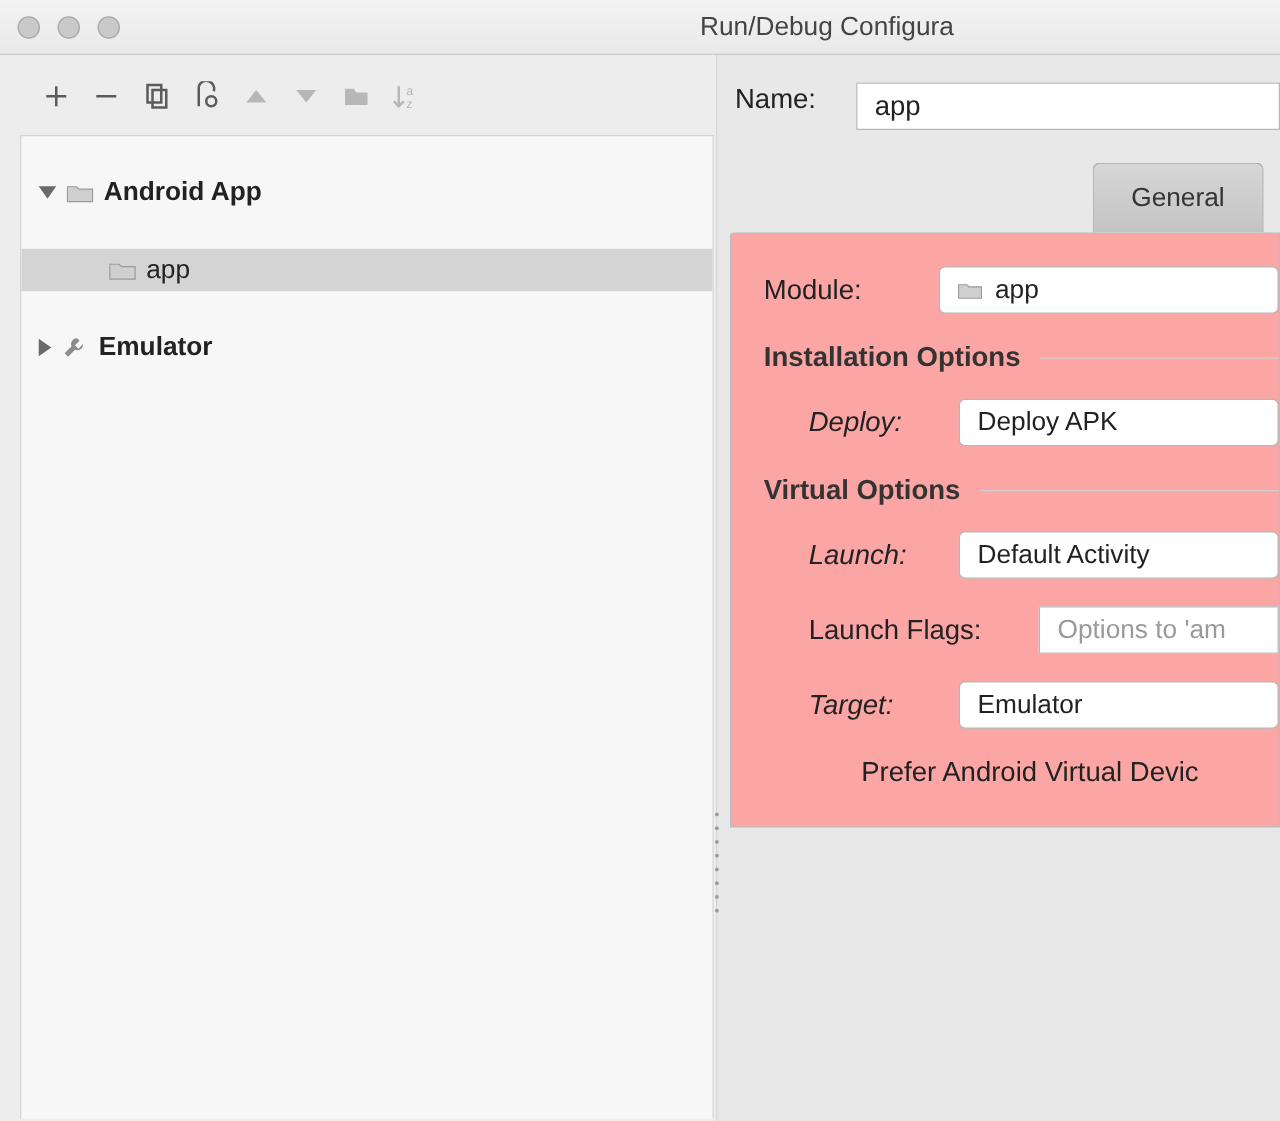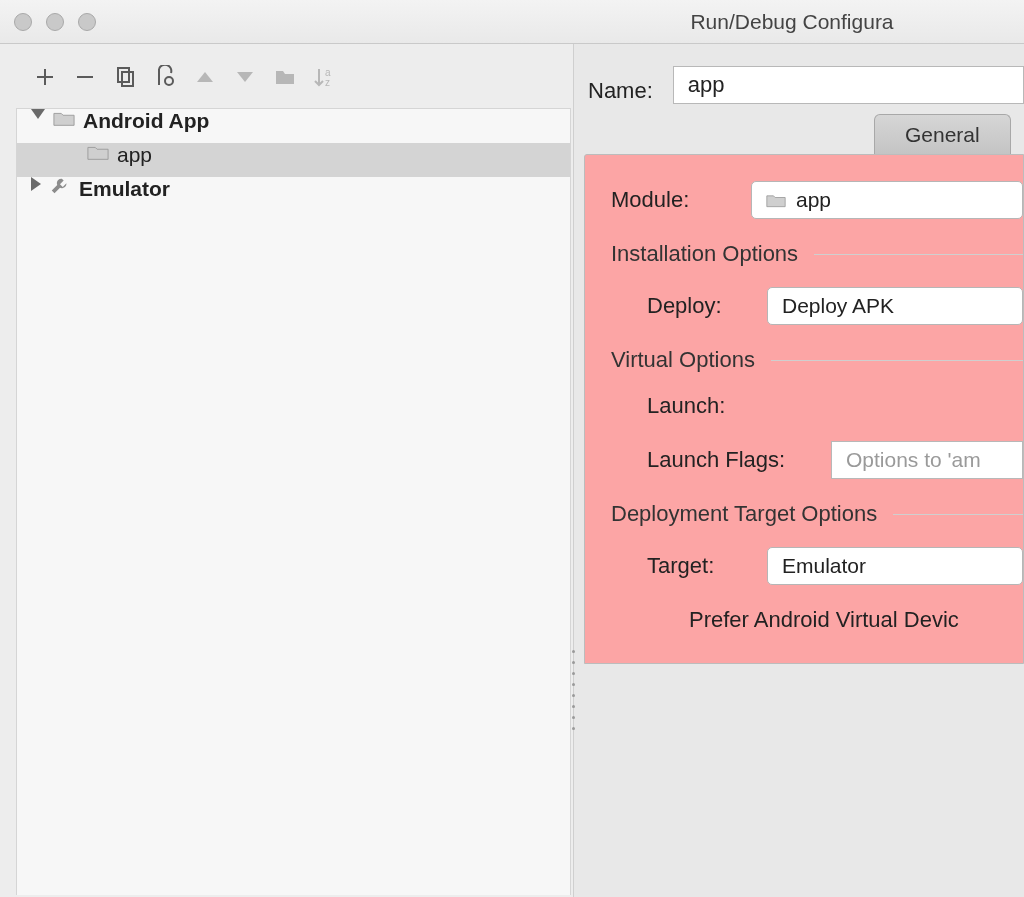--- a/index.html
+++ b/index.html
@@ -20,21 +20,21 @@
     align-items: center;
     padding: 0 14px;
     position: relative;
   }
   .traffic-lights { display: flex; gap: 14px; align-items: center; }
   .tl {
     width: 18px; height: 18px; border-radius: 50%;
     background: #c9c9c9; border: 1px solid #a9a9a9;
   }
   .titlebar-title {
-    position: absolute; left: 0; right: 0; text-align: center;
+    position: absolute; left: 0; right: 0; 
     font-size: 21px; font-weight: 400; color: #444;
     pointer-events: none;
     padding-left: 560px;
     white-space: nowrap; overflow: hidden;
   }
 
   .main {
     display: flex;
     height: calc(897px - 44px);
   }
@@ -63,25 +63,26 @@
   .tree {
     flex: 1;
     background: #f7f7f7;
     margin: 0 2px 2px 16px;
     border: 1px solid #d5d5d5;
     border-bottom: none;
     font-size: 21px;
     overflow: hidden;
   }
   .tree-row {
-    display: flex; align-items: flex-start;
+    display: flex; align-items: center;
     height: 34px;
     padding-left: 14px;
     gap: 8px;
     cursor: default;
+    margin-top: 28px;
   }
   .tree-row.bold { font-weight: 700; }
   .tree-row.child { padding-left: 70px; }
   .tree-row.selected { background: #d4d4d4; }
   .tri {
     width: 0; height: 0; display: inline-block;
   }
   .tri.down {
     border-left: 7px solid transparent;
     border-right: 7px solid transparent;
@@ -96,43 +97,43 @@
   .node-icon svg { width: 22px; height: 18px; }
 
   
   .rightpanel {
     flex: 1;
     padding: 22px 0 0 0;
     background: #e8e8e8;
     overflow: hidden;
   }
   .name-row {
-    display: flex; align-items: flex-end; gap: 20px;
+    display: flex; align-items: flex-start; gap: 32px;
     padding-left: 14px;
-    margin-bottom: 10px;
+    margin-bottom: 26px;
   }
   .name-label { font-size: 22px; color: #222; }
   .text-input {
     height: 38px;
     flex: 1;
     min-width: 0;
     background: #fff;
     border: 1px solid #b8b8b8;
     font-size: 22px;
     padding: 0 14px;
     color: #222;
   }
 
   .tabstrip {
     display: flex;
     padding-left: 300px;
     margin-bottom: 0;
   }
   .tab {
-    height: 40px;
+    height: 56px;
     padding: 0 30px;
     display: flex; align-items: center;
     background: linear-gradient(#f2f2f2,#dcdcdc);
     border: 1px solid #a8a8a8;
     border-bottom: none;
     border-radius: 6px 6px 0 0;
     font-size: 21px;
     color: #333;
     cursor: pointer;
   }
@@ -147,21 +148,21 @@
     padding: 26px 0 30px 26px;
     border-radius: 3px 0 0 0;
   }
 
   .row {
     display: flex; align-items: center; gap: 20px;
     margin-bottom: 22px;
   }
   .row .lbl { font-size: 22px; min-width: 120px; }
   .row.indent { padding-left: 36px; }
-  .row.indent .lbl { min-width: 100px; }
+  .row.indent .lbl { min-width: 100px; font-style: italic; }
   .row.indent2 { padding-left: 36px; }
   .row.indent2 .lbl { min-width: 164px; }
 
   .dropdown {
     height: 38px;
     flex: 1;
     min-width: 0;
     background: #fff;
     border: 1px solid #b6b6b6;
     border-radius: 5px;
@@ -171,21 +172,21 @@
     color: #222;
     gap: 10px;
     cursor: pointer;
     overflow: hidden; white-space: nowrap;
   }
   .dropdown .dd-icon { width:20px; height:16px; display:inline-flex; }
 
   .fieldset-label {
     font-size: 22px; color: #333;
     margin: 4px 0 20px 0;
-    display: flex; align-items: center; gap: 16px;
+    display: flex; align-items: center; gap: 16px; font-weight: bold;
   }
   .fieldset-label .rule {
     flex: 1; height: 1px; background: linear-gradient(to bottom,#c8c8c8,#e8e8e8);
     border-top: 1px solid #cfcfcf;
   }
 
   .textfield {
     height: 38px;
     flex: 1;
     min-width: 0;
@@ -347,31 +348,30 @@
       </div>
 
 
       <div class="fieldset-label">
         <span>Virtual Options</span>
         <span class="rule"></span>
       </div>
 
       <div class="row indent">
         <span class="lbl">Launch:</span>
+        <div class="dropdown">
+          <span>Default Activity</span>
+        </div>
       </div>
 
       <div class="row indent2">
         <span class="lbl">Launch Flags:</span>
         <input class="textfield" placeholder="Options to 'am" style="">
       </div>
 
-      <div class="fieldset-label">
-        <span>Deployment Target Options</span>
-        <span class="rule"></span>
-      </div>
 
       <div class="row indent">
         <span class="lbl">Target:</span>
         <div class="dropdown">
           <span>Emulator</span>
         </div>
       </div>
 
       <div class="prefer-row">
         <span>Prefer Android Virtual Devic</span>

